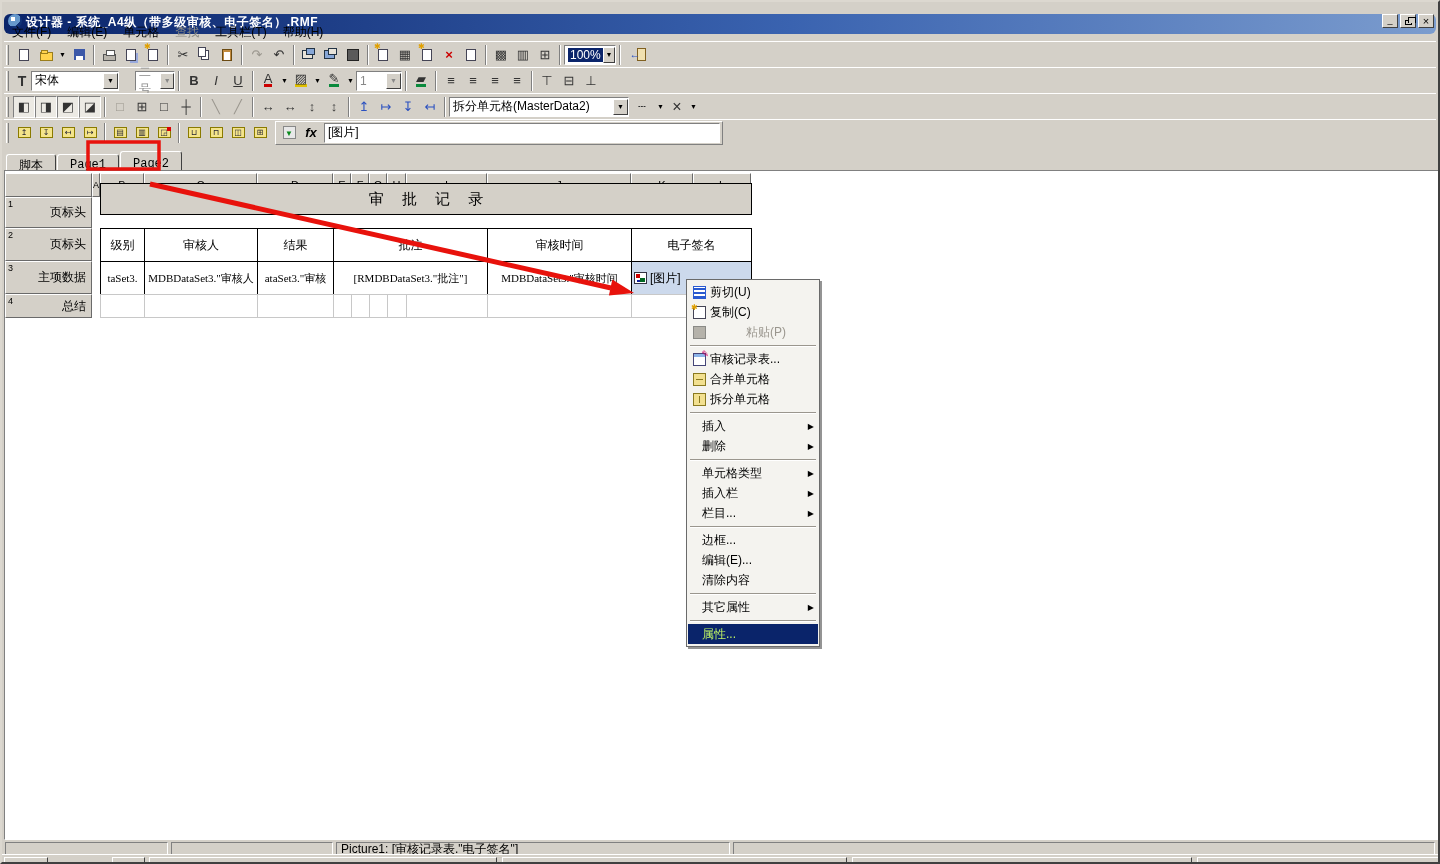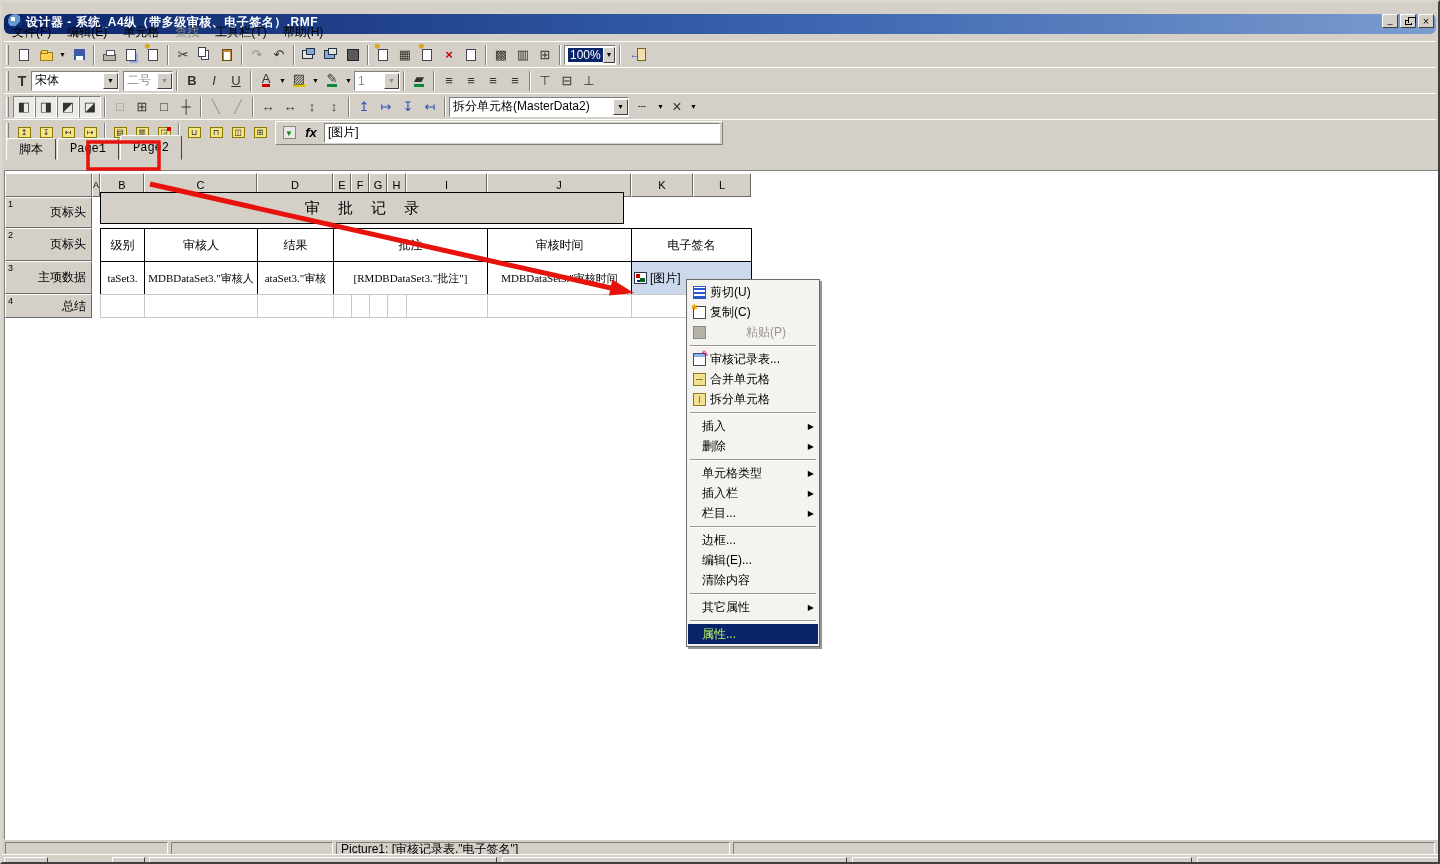--- a/index.html
+++ b/index.html
@@ -65,21 +65,21 @@
   .ul-red{border-bottom:3px solid #c00;line-height:10px;height:13px;}
   .ul-yel{border-bottom:3px solid #e0c000;line-height:10px;height:13px;}
   .ul-grn{border-bottom:3px solid #0a8a3c;line-height:10px;height:13px;}
   
   #fxgroup{display:flex;align-items:center;border:1px solid;border-color:#fff #808080 #808080 #fff;height:24px;padding:0 2px;margin-left:4px;}
   .fxbtn{width:22px;height:20px;display:flex;align-items:center;justify-content:center;}
   .fxlabel{font-family:"Liberation Serif",serif;font-style:italic;font-weight:bold;font-size:13px;}
   #formula-input{width:396px;height:20px;border:1px solid;border-color:#808080 #fff #fff #808080;font-size:12px;padding:0 3px;margin-left:2px;background:#fff;}
   .grngrid{width:13px;height:13px;background:#e8e8e8;border:1px solid #888;display:flex;align-items:flex-end;justify-content:center;color:#0a8a1c;font-size:8px;}
   
-  #tabbar{position:absolute;left:2px;top:132px;right:2px;height:26px;display:flex;align-items:flex-end;padding-left:2px;text-align:center;}
+  #tabbar{position:absolute;left:2px;top:148px;right:2px;height:26px;display:flex;align-items:flex-end;padding-left:2px;text-align:center;}
   .tab{height:22px;padding:0 12px;font-size:12px;display:flex;align-items:center;background:#d4d0c8;
     border:1px solid;border-color:#fff #404040 #d4d0c8 #fff;border-radius:3px 3px 0 0;margin-right:1px;}
   .tab.active{height:25px;font-family:"Liberation Mono",monospace;}
   .tab.mono{font-family:"Liberation Mono",monospace;}
   
   #canvas{position:absolute;left:2px;top:168px;width:1435px;height:670px;background:#fff;
     border:1px solid;border-color:#808080 #fff #fff #808080;}
   .hcell{position:absolute;background:#d4d0c8;border:1px solid;border-color:#fff #6a6a6a #6a6a6a #fff;
     font-size:11px;display:flex;align-items:center;justify-content:center;color:#000;}
   .rowhdr{position:absolute;left:0;width:87px;background:#d4d0c8;border:1px solid;border-color:#fff #6a6a6a #6a6a6a #fff;
@@ -238,21 +238,21 @@
 
   <div class="tbar" style="top:65px">
     <span class="grip"></span>
     <span class="tbtn sm fontT">
         <span>T</span>
       </span>
     <span class="combo" style="width:88px">
       <span>宋体</span>
       <span class="dd">▼</span>
     </span>
-    <span class="combo" style="width:50px;margin-left:4px;color:#888">
+    <span class="combo" style="width:40px;margin-left:16px;color:#888">
       <span>二号</span>
       <span class="dd">▼</span>
     </span>
     <span class="sep"></span>
     <span class="tbtn" style="font-weight:bold;font-family:'Liberation Serif',serif">
         <span>B</span>
       </span>
     <span class="tbtn" style="font-style:italic;font-family:'Liberation Serif',serif">
         <span>I</span>
       </span>
@@ -460,21 +460,21 @@
     </div>
     <div class="rowhdr" style="top:90px;height:33px">
       <span class="rownum">3</span>
       <span>主项数据</span>
     </div>
     <div class="rowhdr" style="top:123px;height:24px">
       <span class="rownum">4</span>
       <span>总结</span>
     </div>
 
-    <div class="cell titlecell" style="left:95px;top:21px;width:524px;height:32px">审 批 记 录</div>
+    <div class="cell titlecell" style="left:95px;top:12px;width:652px;height:32px">审 批 记 录</div>
 
     <div class="cell" style="left:95px;top:57px;width:45px;height:34px">级别</div>
     <div class="cell" style="left:139px;top:57px;width:114px;height:34px">审核人</div>
     <div class="cell" style="left:252px;top:57px;width:77px;height:34px">结果</div>
     <div class="cell" style="left:328px;top:57px;width:155px;height:34px">批注</div>
     <div class="cell" style="left:482px;top:57px;width:145px;height:34px">审核时间</div>
     <div class="cell" style="left:626px;top:57px;width:121px;height:34px">电子签名</div>
 
     <div class="cell datacell" style="left:95px;top:90px;width:45px;height:34px">taSet3.</div>
     <div class="cell datacell" style="left:139px;top:90px;width:114px;height:34px">MDBDataSet3."审核人</div>

